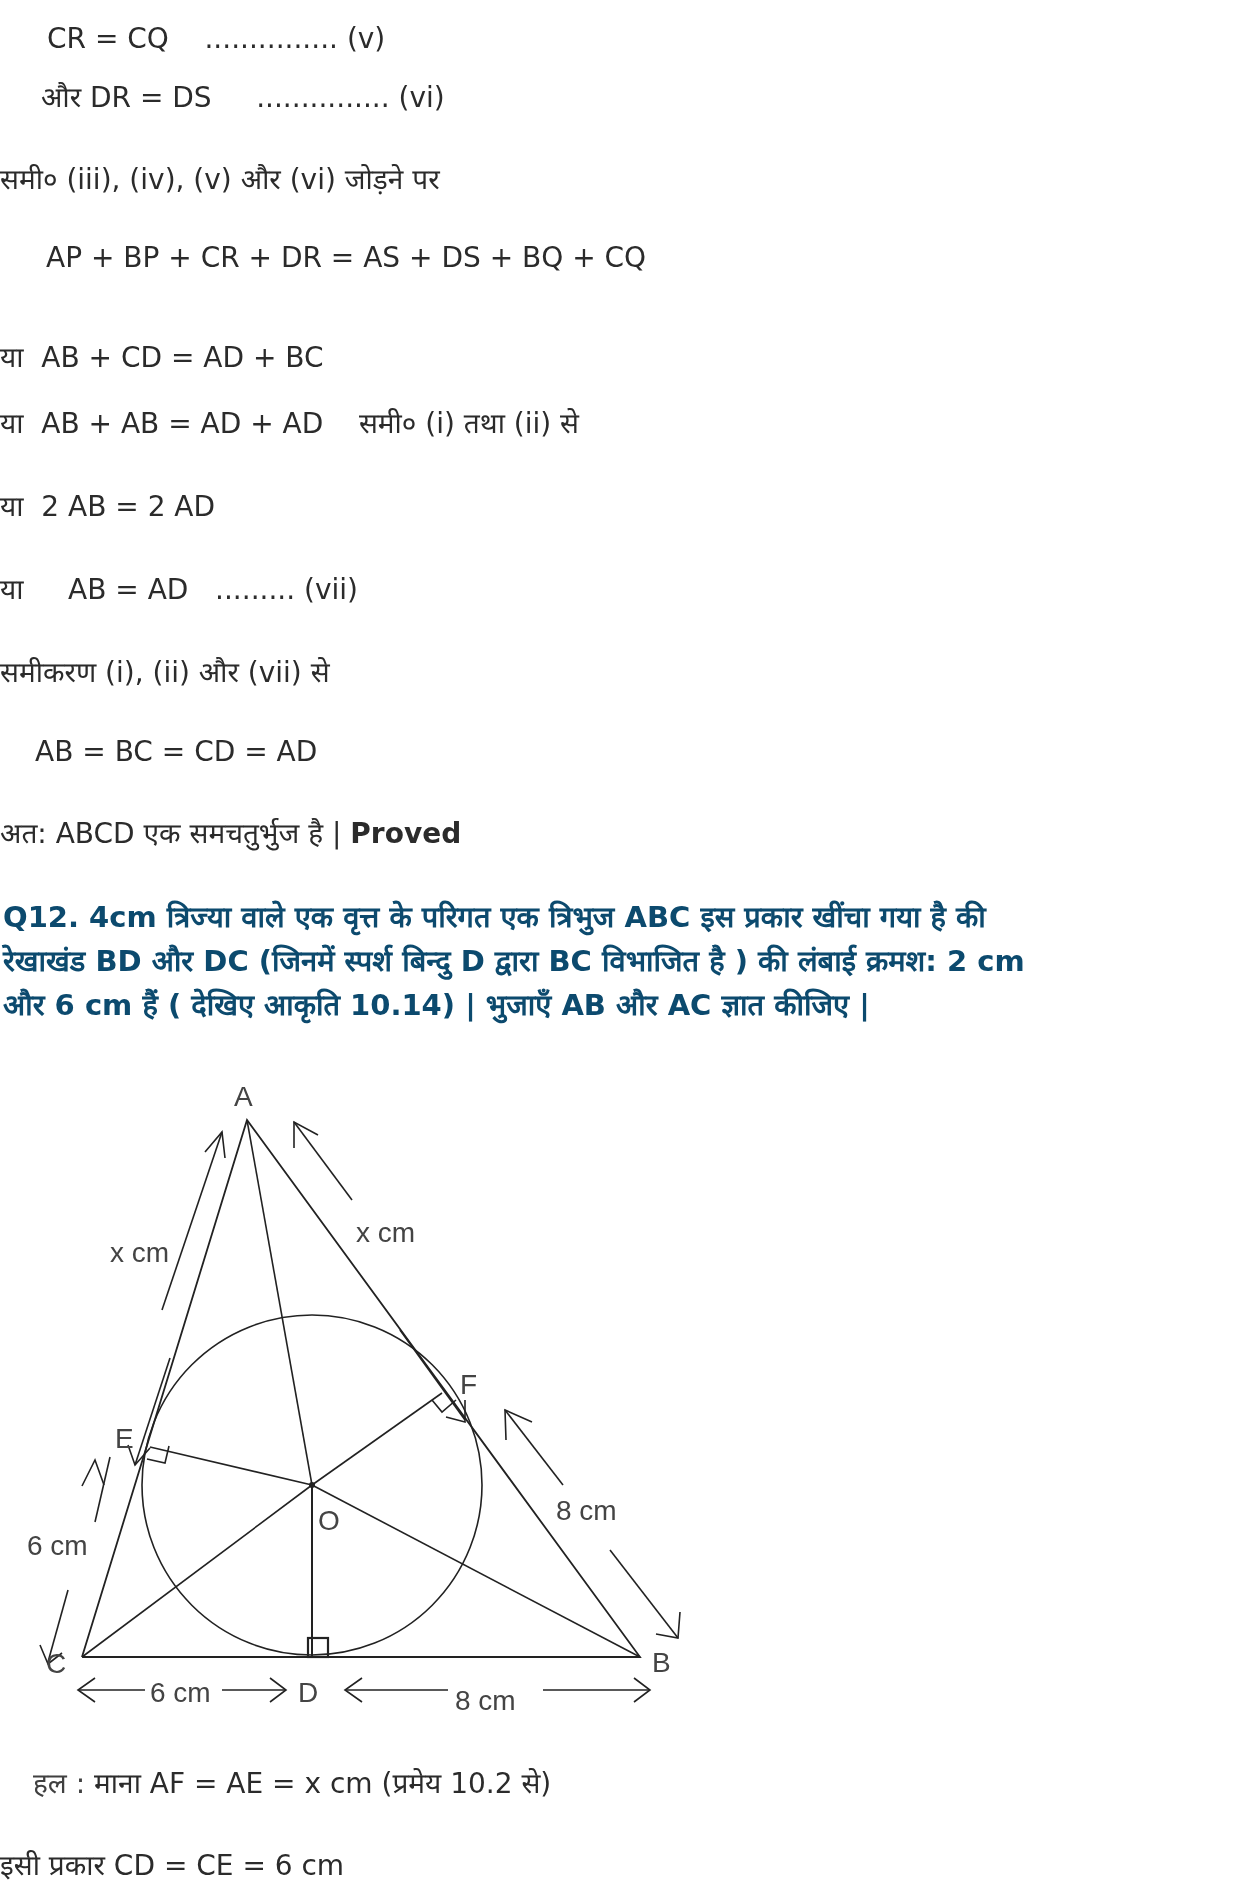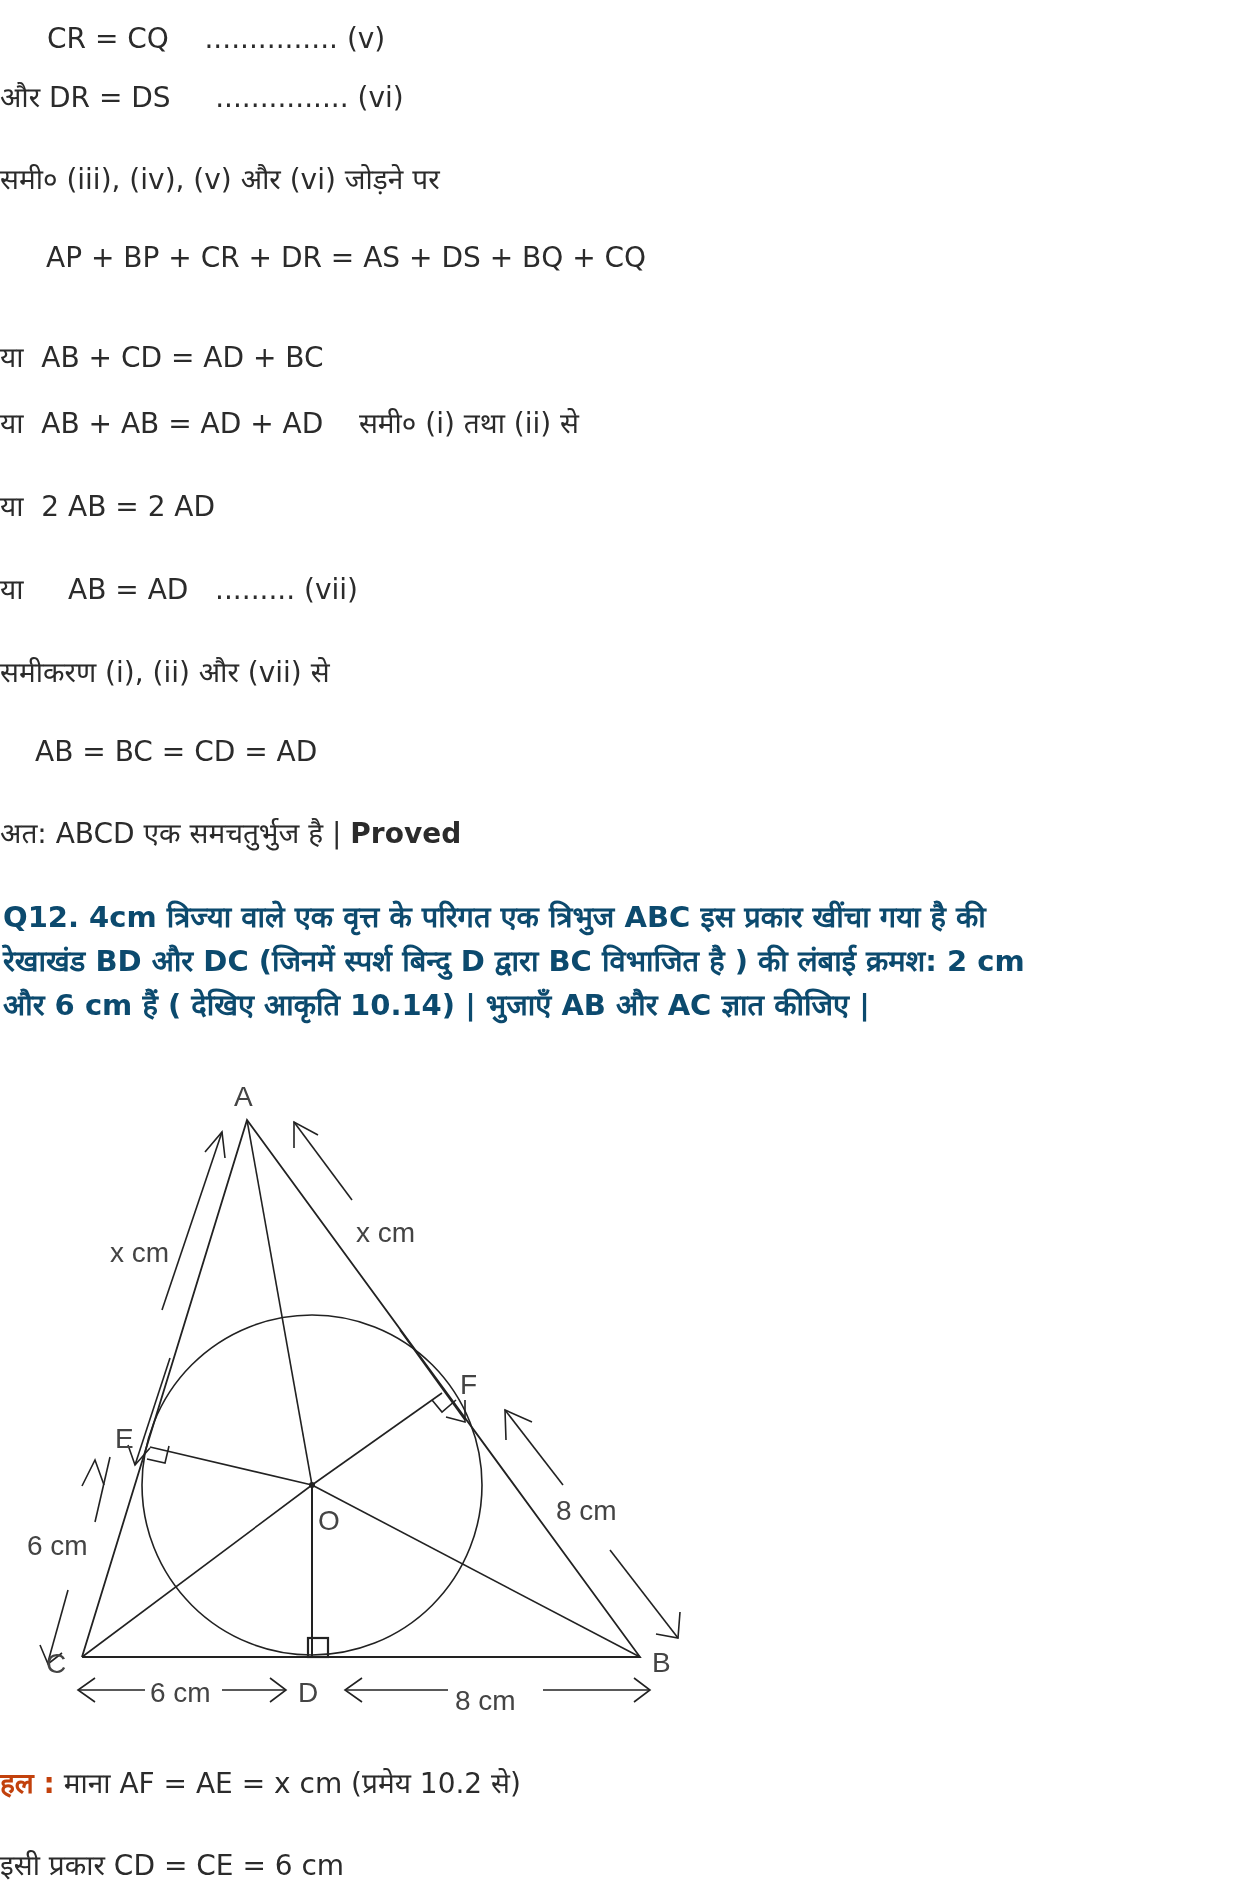--- a/index.html
+++ b/index.html
@@ -1,32 +1,32 @@
 <!DOCTYPE html>
 <html><head>
 <meta charset="utf-8">
 <style>
   html, body { margin:0; padding:0; background:#ffffff; }
   body { width:1237px; height:1889px; position:relative; overflow:hidden;
          font-family:"DejaVu Sans", sans-serif; color:#2b2b2b; }
   .line { position:absolute; left:0; font-size:28px; white-space:nowrap; line-height:1; }
   .q { position:absolute; left:3px; font-size:29px; font-weight:bold; white-space:nowrap; color:#0c4a6e; line-height:1; }
   .bold { font-weight:bold; }
-  .red { color:#c2410c; font-weight:bold; }
+  .red { color:#404040; font-weight:normal;margin-left:33px; }
   svg { position:absolute; left:0; top:1060px; }
   svg text { font-family:"Liberation Sans", sans-serif; font-size:28px; fill:#444; }
 </style>
 </head>
 <body>
 
 <div class="line" style="top:2px;left:47px;margin-top:23px;">
   <span>CR = CQ</span>&nbsp;&nbsp;&nbsp;
   <span>............... (v)</span>
 </div>
-<div class="line" style="top:84px;">
+<div class="line" style="top:84px;padding-left:41px;">
   <span>और</span>
   <span>DR = DS</span>&nbsp;&nbsp;&nbsp;&nbsp;
   <span>............... (vi)</span>
 </div>
 <div class="line" style="top:166px;">समी० (iii), (iv), (v) और (vi) जोड़ने पर</div>
 <div class="line" style="top:244px;left:46px;">AP + BP + CR + DR = AS + DS + BQ + CQ</div>
 <div class="line" style="top:344px;">
   <span>या</span>&nbsp;
   <span>AB + CD = AD + BC</span>
 </div>

